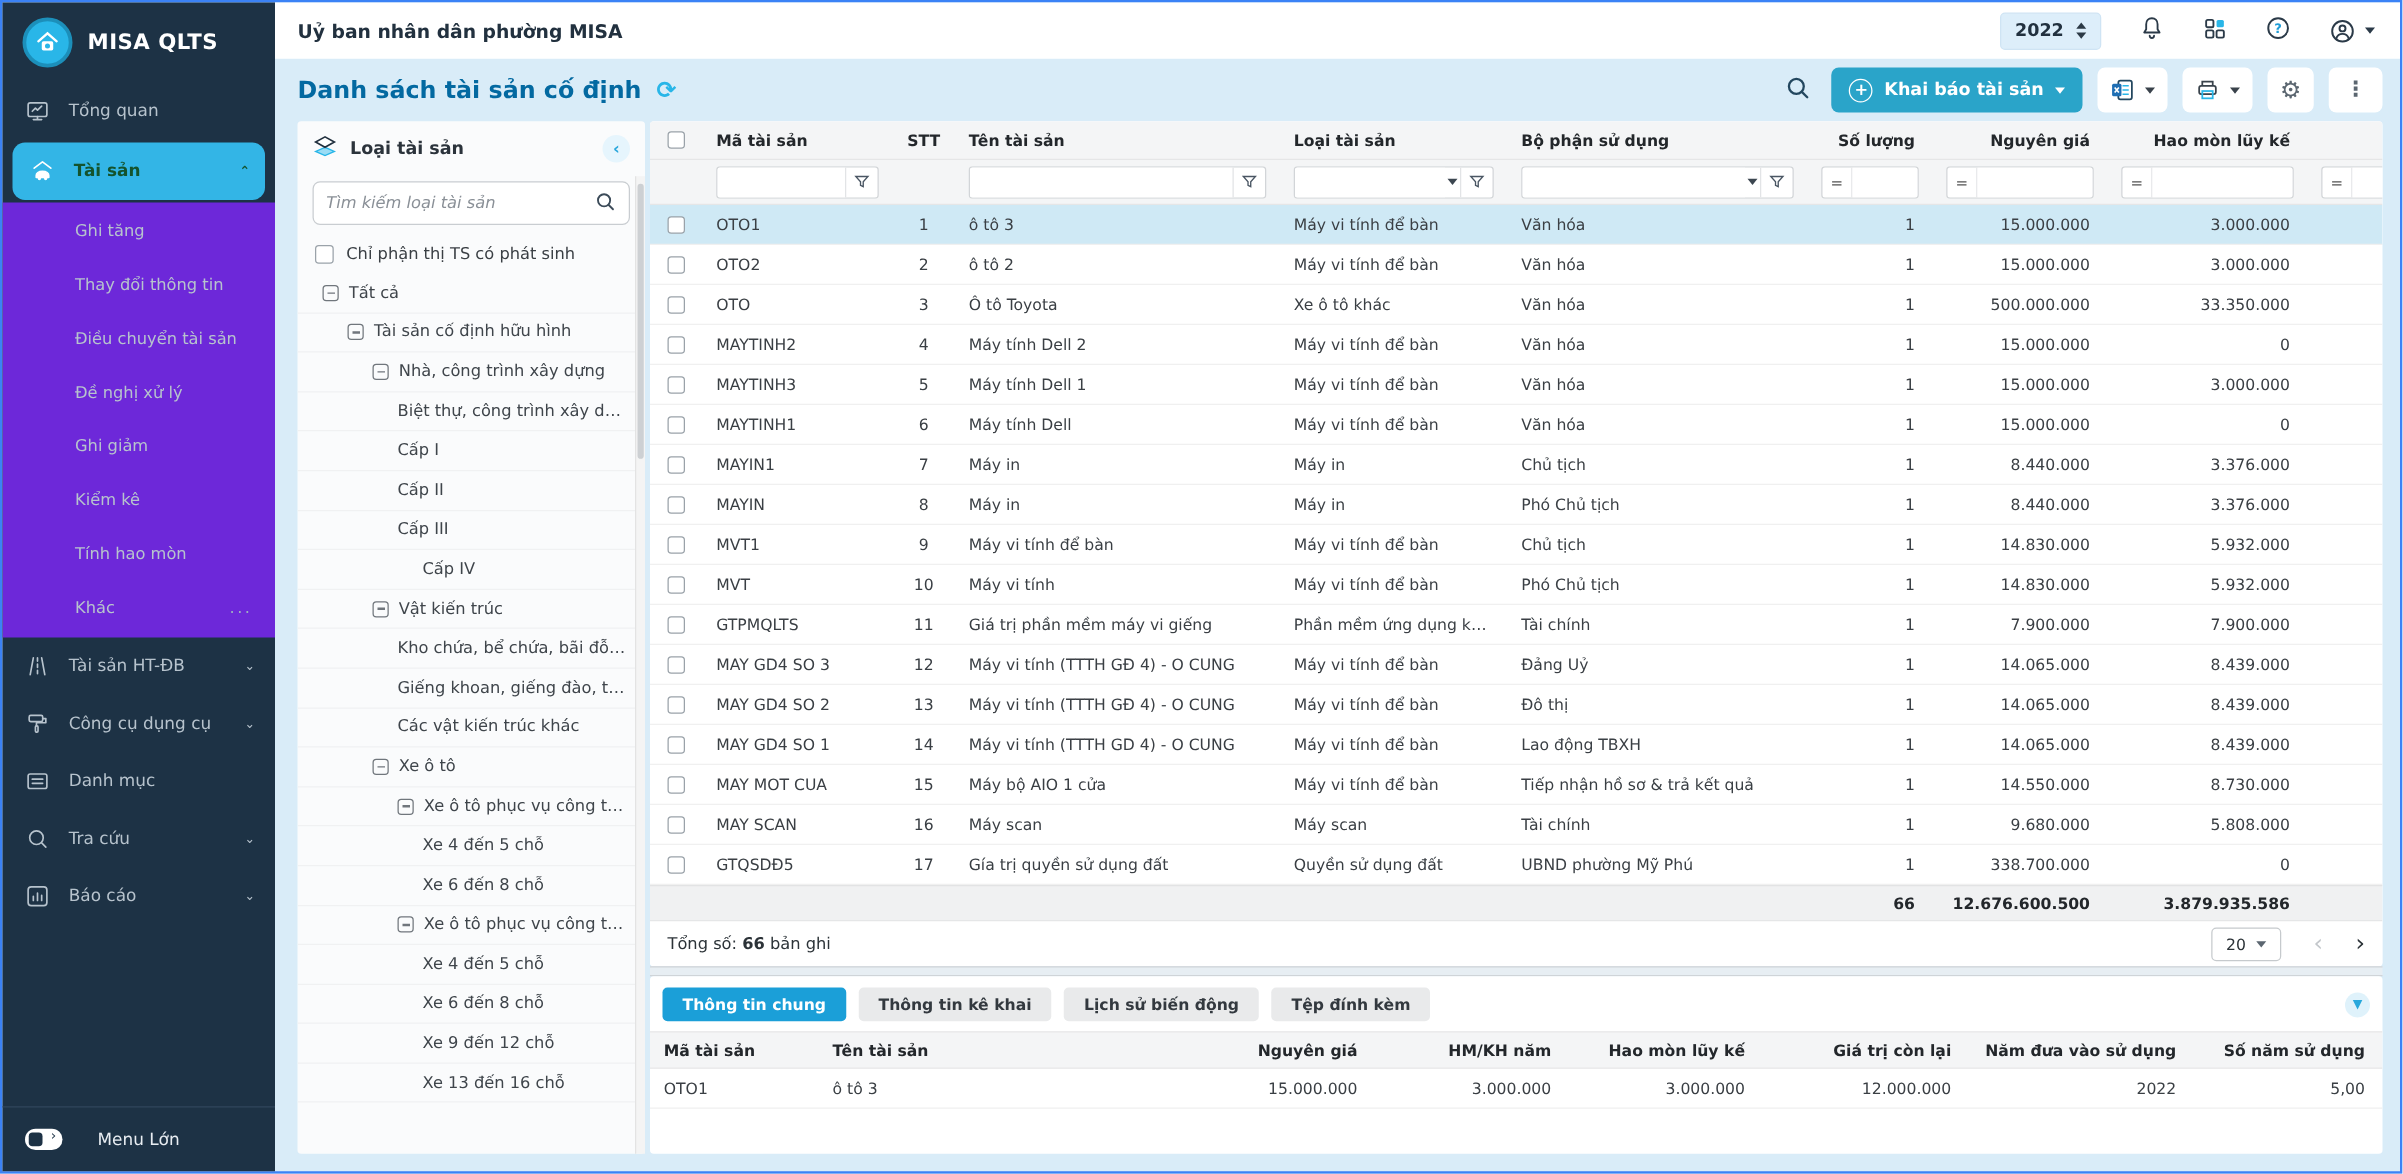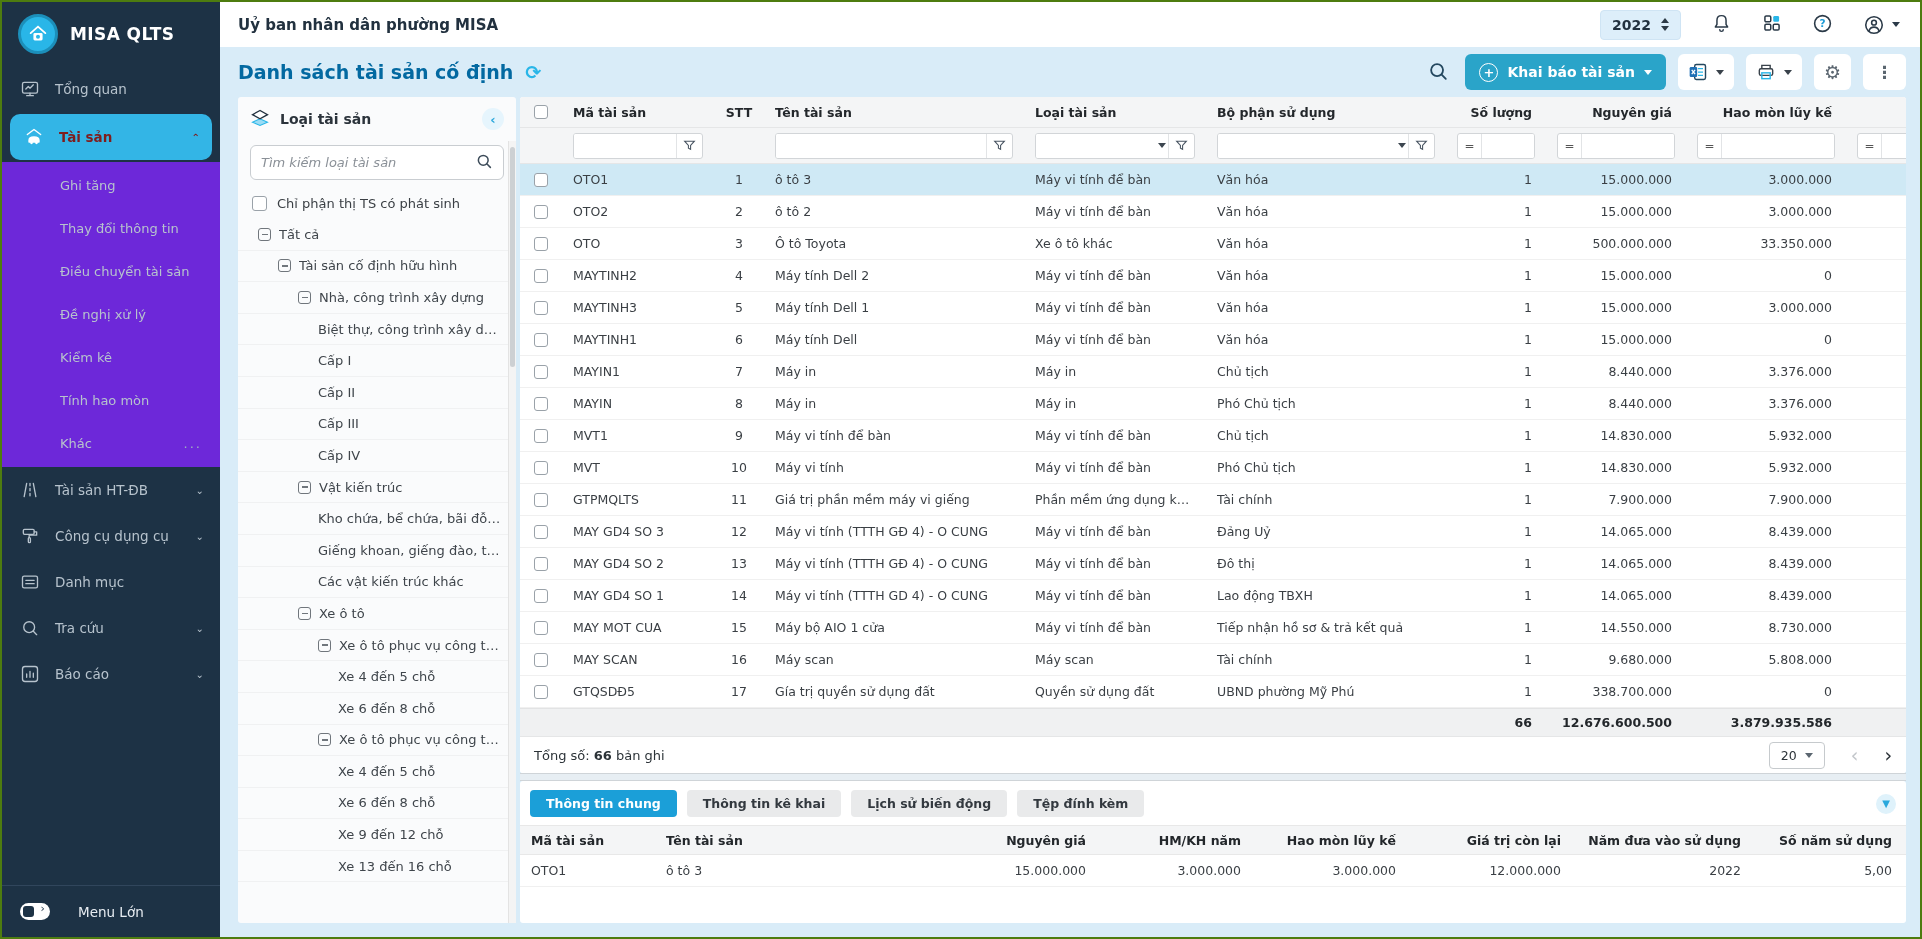--- a/index.html
+++ b/index.html
@@ -1,29 +1,29 @@
 <!DOCTYPE html>
 <html><head>
 <meta charset="utf-8">
 <style>
   * { box-sizing: border-box; margin: 0; padding: 0; }
   html,body { width:1922px; height:939px; overflow:hidden; }
   body { font-family:"DejaVu Sans","Liberation Sans",sans-serif; background:#d9ecf8; font-size:13px; color:#3a3f44; }
-  .window { width:1922px; height:939px; border:2px solid #4d7c0f; display:flex; background:#d9ecf8; }
+  .window { width:1922px; height:939px; border:2px solid #3b82f6; display:flex; background:#d9ecf8; }
 
   
   .sidebar { width:218px; flex:none; background:#1d3245; color:#b7c3cd; display:flex; flex-direction:column; }
   .logo-row { height:64px; display:flex; align-items:center; gap:12px; padding:0 16px; flex:none; }
   .logo-badge { width:40px; height:40px; border-radius:50%; background:#29b6e8; display:flex; align-items:center; justify-content:center; border:3px solid #1c8fba; flex:none; }
   .app-name { color:#fff; font-weight:bold; font-size:17px; letter-spacing:.4px; }
   .nav { flex:1; overflow:hidden; display:flex; flex-direction:column; }
   .nav-item { height:46px; flex:none; display:flex; align-items:center; gap:13px; padding:0 16px; font-size:13.5px; cursor:pointer; }
   .nav-item .nicon { width:24px; display:flex; justify-content:center; flex:none; }
   .nav-item .chev { margin-left:auto; font-size:10px; }
-  .nav-item.active { background:#33b5e6; color:#7f1d1d; border-radius:10px; margin:2px 8px; padding:0 12px; height:46px; font-weight:bold; }
+  .nav-item.active { background:#33b5e6; color:#14532d; border-radius:10px; margin:2px 8px; padding:0 12px; height:46px; font-weight:bold; }
   .submenu { background:#6d28d9; padding:2px 0; }
   .submenu-item { height:43px; display:flex; align-items:center; padding:0 18px 0 58px; font-size:13px; cursor:pointer; }
   .submenu-item .more { margin-left:auto; letter-spacing:2px; color:#9fb0bf; }
   .sidebar-bottom { height:52px; flex:none; border-top:1px solid #31465c; display:flex; align-items:center; gap:28px; padding:0 18px; }
   .toggle-pill { width:30px; height:17px; background:#fff; border-radius:9px; position:relative; flex:none; }
   .toggle-pill::before { content:""; position:absolute; left:3px; top:3px; width:11px; height:11px; background:#1d3245; border-radius:3px; }
   .toggle-pill::after { content:"›"; position:absolute; right:5px; top:-1px; color:#1d3245; font-size:11px; }
   .menu-lon { color:#e8edf2; font-size:13.5px; }
   svg.sic { stroke:#b7c3cd; fill:none; stroke-width:1.6; stroke-linecap:round; stroke-linejoin:round; }
   .active svg.sic { stroke:#fff; }
@@ -157,20 +157,24 @@
           </div>
           <div class="submenu-item">
             <span>Điều chuyển tài sản</span>
 
           </div>
           <div class="submenu-item">
             <span>Đề nghị xử lý</span>
 
           </div>
           <div class="submenu-item">
+            <span>Ghi giảm</span>
+
+          </div>
+          <div class="submenu-item">
             <span>Kiểm kê</span>
 
           </div>
           <div class="submenu-item">
             <span>Tính hao mòn</span>
 
           </div>
           <div class="submenu-item">
             <span>Khác</span>
             <span class="more">...</span>
@@ -353,21 +357,21 @@
               <span class="label">Cấp I</span>
             </div>
             <div class="tnode" style="padding-left: 80px;">
 
               <span class="label">Cấp II</span>
             </div>
             <div class="tnode" style="padding-left: 80px;">
 
               <span class="label">Cấp III</span>
             </div>
-            <div class="tnode" style="padding-left: 80px; text-align: center;">
+            <div class="tnode" style="padding-left: 100px; text-align: center;">
 
               <span class="label">Cấp IV</span>
             </div>
             <div class="tnode" style="padding-left: 60px;">
               <span class="exp"></span>
               <span class="label">Vật kiến trúc</span>
             </div>
             <div class="tnode" style="padding-left: 80px;">
 
               <span class="label">Kho chứa, bể chứa, bãi đỗ, s...</span>

